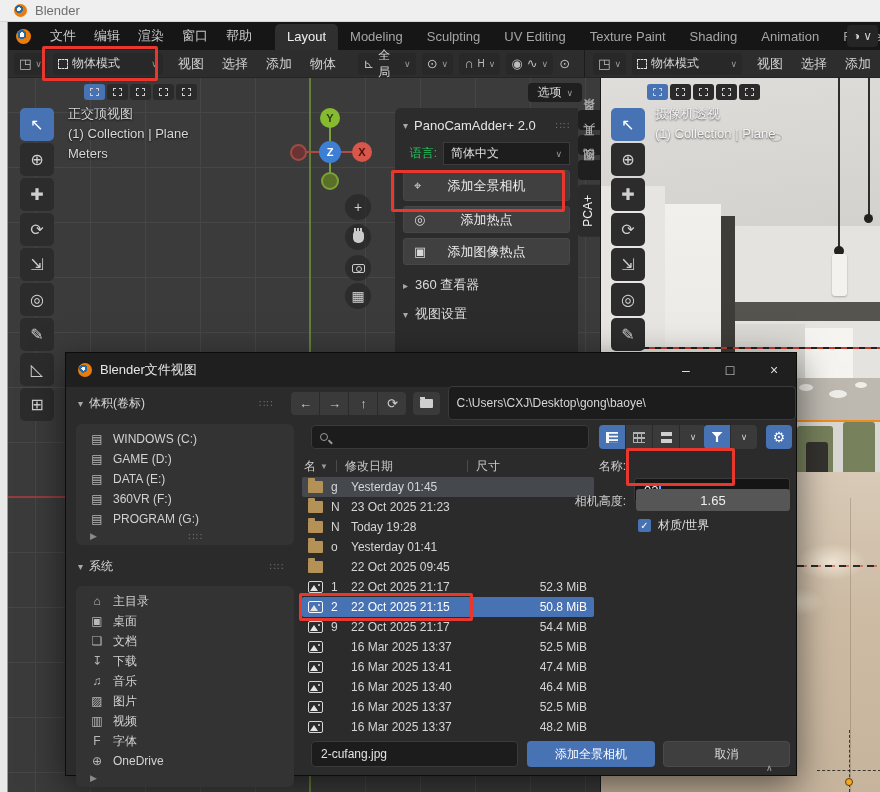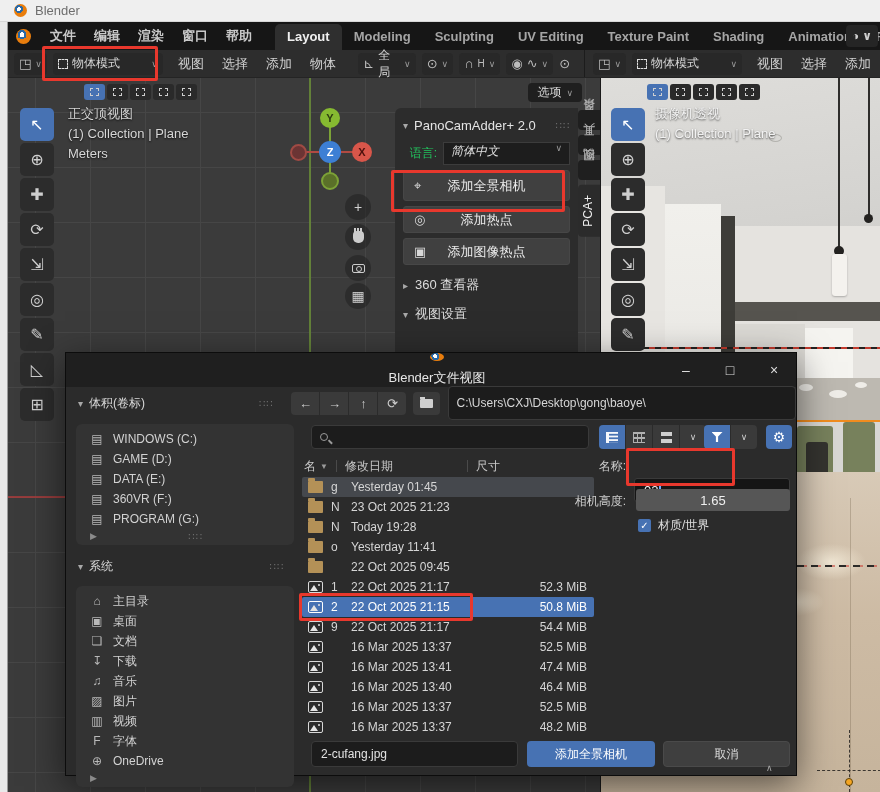--- a/index.html
+++ b/index.html
@@ -10,21 +10,21 @@
   #os-titlebar { position:absolute; left:0; top:0; width:880px; height:22px; background:#efefef;
     border-bottom:1px solid #d7d7d7; display:flex; align-items:center; gap:8px; padding-left:14px; z-index:40; }
   #os-titlebar .blender-logo { width:13px; height:13px; border-radius:50%;
     background:radial-gradient(circle at 38% 40%, #fff 0 2px, #2b69a5 2px 4px, #e87d0d 4px); }
   #os-titlebar span { font-size:13px; color:#6e6e6e; }
   #left-strip { position:absolute; left:0; top:22px; width:8px; height:770px; background:#e9e9e9;
     border-right:1px solid #9a9a9a; z-index:35; }
 
   
   #topbar { position:absolute; left:8px; top:22px; width:872px; height:28px; background:#161616;
-    display:flex; align-items:center; z-index:30;font-weight:bold; }
+    display:flex; align-items:center; z-index:30; }
   #topbar .blogo { width:15px; height:15px; margin:0 10px 0 8px; border-radius:50%;
     background:radial-gradient(circle at 40% 38%, #fff 0 2.5px, #2b69a5 2.5px 4.5px, #e87d0d 4.5px); }
   .menu-item { font-size:13px; color:#c9c9c9; padding:5px 9px; cursor:default; }
   #ws-tabs { display:flex; margin-left:14px; align-items:flex-end; height:28px; overflow:hidden; flex:1; }
   .ws-tab { font-size:13px; color:#a5a5a5; padding:5px 12px 6px; white-space:nowrap; border-radius:5px 5px 0 0; }
   .ws-tab.active { background:#2f2f2f; color:#f0f0f0; }
   #scene-btn { position:absolute; right:2px; top:3px; height:22px; background:#252525; border-radius:4px;
     display:flex; align-items:center; padding:0 6px; gap:3px; color:#cfcfcf; font-size:12px; z-index:5; }
 
   
@@ -92,21 +92,21 @@
     box-shadow:3px 0 0 #ccc, 6px 0 0 #ccc; }
 
   
   #npanel { position:absolute; left:387px; top:30px; width:183px; height:250px; background:rgba(43,43,43,.97);
     border-radius:6px 0 0 0; z-index:5; padding:6px 8px 0 8px; }
   #npanel .phead { display:flex; align-items:center; gap:6px; color:#e4e4e4; font-size:13px; height:22px; }
   .grip { color:#6f6f6f; font-size:10px; letter-spacing:1px; margin-left:auto; }
   .lang-row { display:flex; align-items:center; gap:6px; margin-top:6px; }
   .lang-row label { font-size:12px; color:#22c55e; width:34px; text-align:right; }
   .dd-dark { flex:1; background:#1d1d1d; border:1px solid #3c3c3c; border-radius:0; height:23px;
-    display:flex; padding:0 7px; color:#e0e0e0; font-size:12px;font-style:italic; }
+    display:flex; align-items:center; padding:0 7px; color:#e0e0e0; font-size:12px; }
   .dd-dark .car { margin-left:auto; font-size:9px; color:#999; }
   .pbtn { position:relative; margin-top:5px; height:27px; background:#404040; border:1px solid #474747;
     border-radius:3px; display:flex; align-items:center; justify-content:center; color:#ebebeb; font-size:13px; }
   .pbtn.first { height:31px; }
   .picon { position:absolute; left:10px; font-size:13px; color:#d8d8d8; }
   .sec-row { display:flex; align-items:center; gap:7px; margin-top:11px; color:#dcdcdc; font-size:13px; }
   .sec-car { color:#a8a8a8; font-size:10px; }
   .wire-box { margin-top:9px; background:#3a3a3a; border-radius:4px; height:30px; display:flex;
     align-items:center; gap:7px; padding:0 10px; }
   .chk-off { width:12px; height:12px; background:#545454; border-radius:2px; }
@@ -150,21 +150,21 @@
     background:repeating-linear-gradient(90deg,#2c2b29 0 7px,rgba(200,60,50,.55) 7px 10px,transparent 10px 14px); }
   #empty-axis-v { left:248px; top:652px; width:0; height:62px; border-left:1.5px dashed rgba(35,33,30,.85); }
   #empty-axis-h { left:216px; top:692px; width:64px; height:0; border-top:1.5px dashed rgba(35,33,30,.85); }
   #empty-dot { left:244px; top:700px; width:8px; height:8px; border-radius:50%; background:#f5a623;
     border:1.5px solid #5c4008; }
 
   
   #dialog { position:absolute; left:65px; top:352px; width:732px; height:424px; background:#2b2b2b;
     border:1px solid #0c0c0c; box-shadow:0 10px 34px rgba(0,0,0,.55); z-index:20; }
   #dlg-title { position:absolute; left:0; top:0; width:100%; height:34px; background:#1f1f1f;
-    display:flex; align-items:center; gap:8px; padding-left:12px;flex-direction:column; }
+    display:flex; align-items:center; gap:8px; padding-left:12px; }
   #dlg-title .blender-logo { width:14px; height:14px; border-radius:50%;
     background:radial-gradient(circle at 38% 40%, #fff 0 2px, #2b69a5 2px 4px, #e87d0d 4px); }
   #dlg-title span.t { font-size:13px; color:#e6e6e6; }
   .winctl { position:absolute; top:0; width:44px; height:34px; display:flex; align-items:center;
     justify-content:center; color:#dcdcdc; font-size:14px; }
   #dlg-toolrow { position:absolute; left:0; top:34px; width:100%; height:32px; display:flex; align-items:center; }
   #sb-head { width:232px; display:flex; align-items:center; gap:6px; padding-left:12px; color:#d8d8d8; font-size:12px; }
   .navgrp { display:flex; gap:1px; margin-left:8px; }
   .navbtn { width:28px; height:23px; background:#3a3a3a; display:flex; align-items:center; justify-content:center;
     color:#cfcfcf; font-size:13px; }
@@ -759,21 +759,21 @@
       <div class="frow folder">
         <span class="fico"></span>
         <span class="fname">N</span>
         <span class="fdate">Today 19:28</span>
         <span class="fsize"></span>
       </div>
 
       <div class="frow folder">
         <span class="fico"></span>
         <span class="fname">o</span>
-        <span class="fdate">Yesterday 11:41</span>
+        <span class="fdate">Yesterday 01:41</span>
         <span class="fsize"></span>
       </div>
 
       <div class="frow folder">
         <span class="fico"></span>
         <span class="fname"></span>
         <span class="fdate">22 Oct 2025 09:45</span>
         <span class="fsize"></span>
       </div>
 

